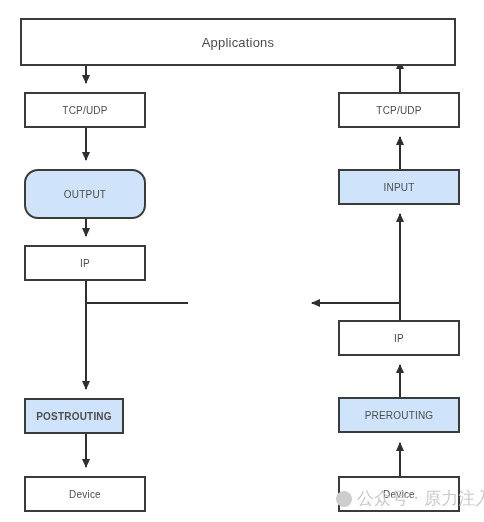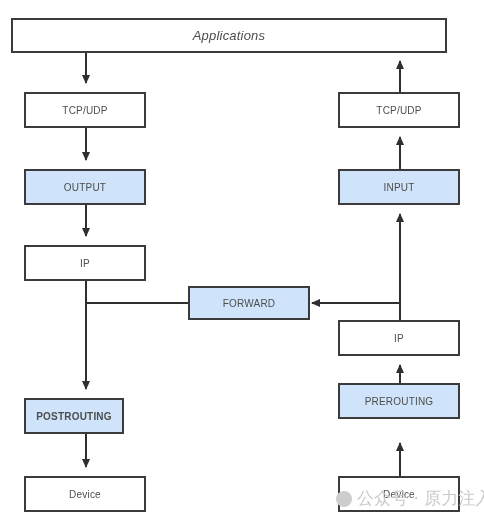--- a/index.html
+++ b/index.html
@@ -97,61 +97,58 @@
       <line x1="400" y1="303" x2="312" y2="303" marker-end="url(#arrow-left)"></line>
 
       <line x1="400" y1="476" x2="400" y2="443" marker-end="url(#arrow-up)"></line>
       <line x1="400" y1="398" x2="400" y2="365" marker-end="url(#arrow-up)"></line>
       <line x1="400" y1="320" x2="400" y2="214" marker-end="url(#arrow-up)"></line>
       <line x1="400" y1="169" x2="400" y2="137" marker-end="url(#arrow-up)"></line>
       <line x1="400" y1="92" x2="400" y2="61" marker-end="url(#arrow-up)"></line>
     </g>
   </svg>
 
-  <div class="node wide" style="left:11px; top:18px; width:436px; height:35px;font-style:italic;">
+  <div class="node wide" style="left:20px; top:18px; width:436px; height:48px;">
     <span>Applications</span>
   </div>
 
   <div class="node" style="left:24px; top:92px; width:122px; height:36px;">
     <span>TCP/UDP</span>
   </div>
 
-  <div class="node filled" style="left:24px; top:169px; width:122px; height:36px;">
+  <div class="node filled" style="left:24px; top:169px; width:122px; height:50px;border-radius:14px;">
     <span>OUTPUT</span>
   </div>
 
   <div class="node" style="left:24px; top:245px; width:122px; height:36px;">
     <span>IP</span>
   </div>
 
   <div class="node filled" style="left:24px; top:398px; width:100px; height:36px;font-weight:bold;">
     <span>POSTROUTING</span>
   </div>
 
   <div class="node" style="left:24px; top:476px; width:122px; height:36px;">
     <span>Device</span>
   </div>
 
-  <div class="node filled" style="left:188px; top:286px; width:122px; height:34px;">
-    <span>FORWARD</span>
-  </div>
 
   <div class="node" style="left:338px; top:92px; width:122px; height:36px;">
     <span>TCP/UDP</span>
   </div>
 
   <div class="node filled" style="left:338px; top:169px; width:122px; height:36px;text-align:right;">
     <span>INPUT</span>
   </div>
 
   <div class="node" style="left:338px; top:320px; width:122px; height:36px;">
     <span>IP</span>
   </div>
 
-  <div class="node filled" style="left:338px; top:383px; width:122px; height:36px;">
+  <div class="node filled" style="left:338px; top:397px; width:122px; height:36px;">
     <span>PREROUTING</span>
   </div>
 
   <div class="node" style="left:338px; top:476px; width:122px; height:36px;">
     <span>Device</span>
   </div>
 
   <div class="watermark">
     <span class="wm-logo"></span>
     <span>公众号 · 原力注入</span>

